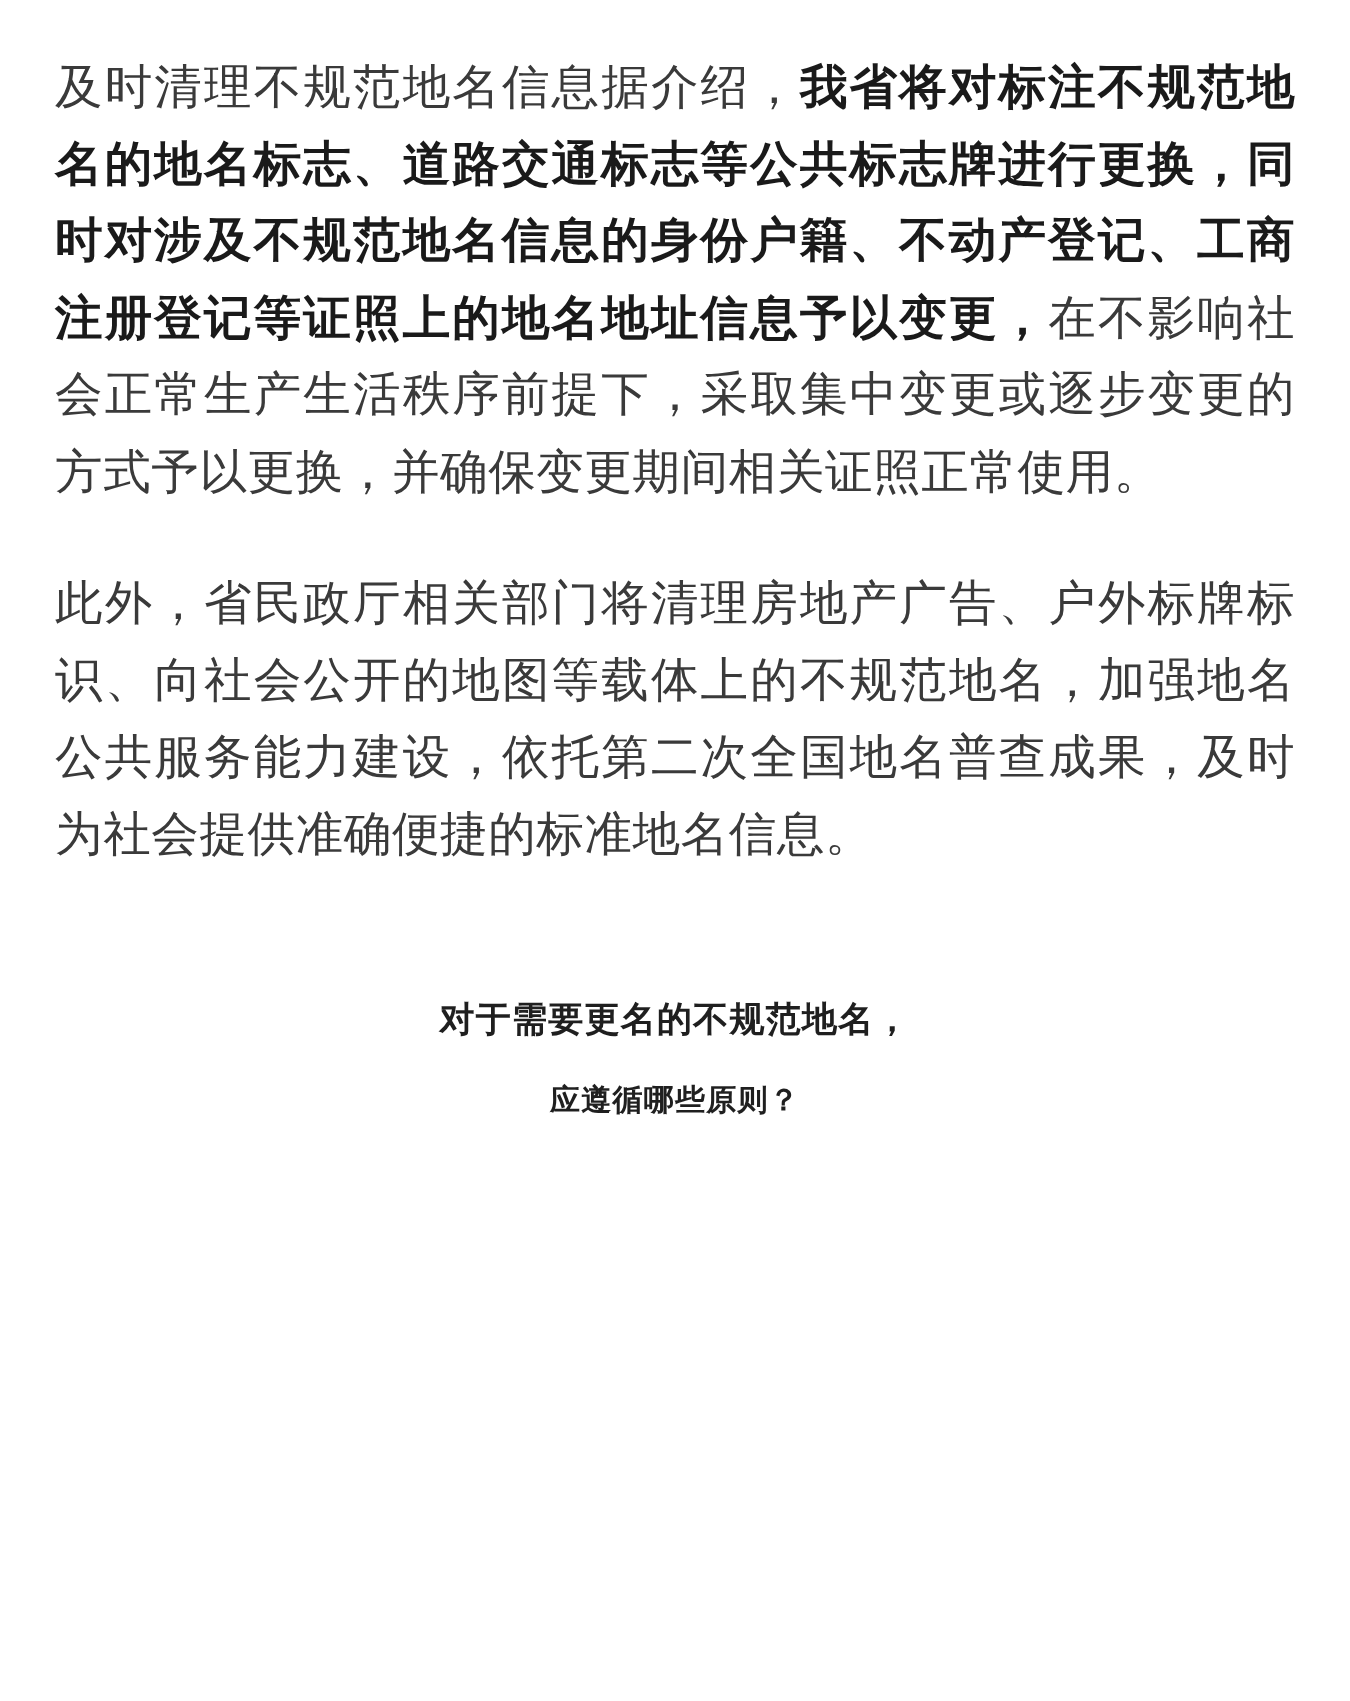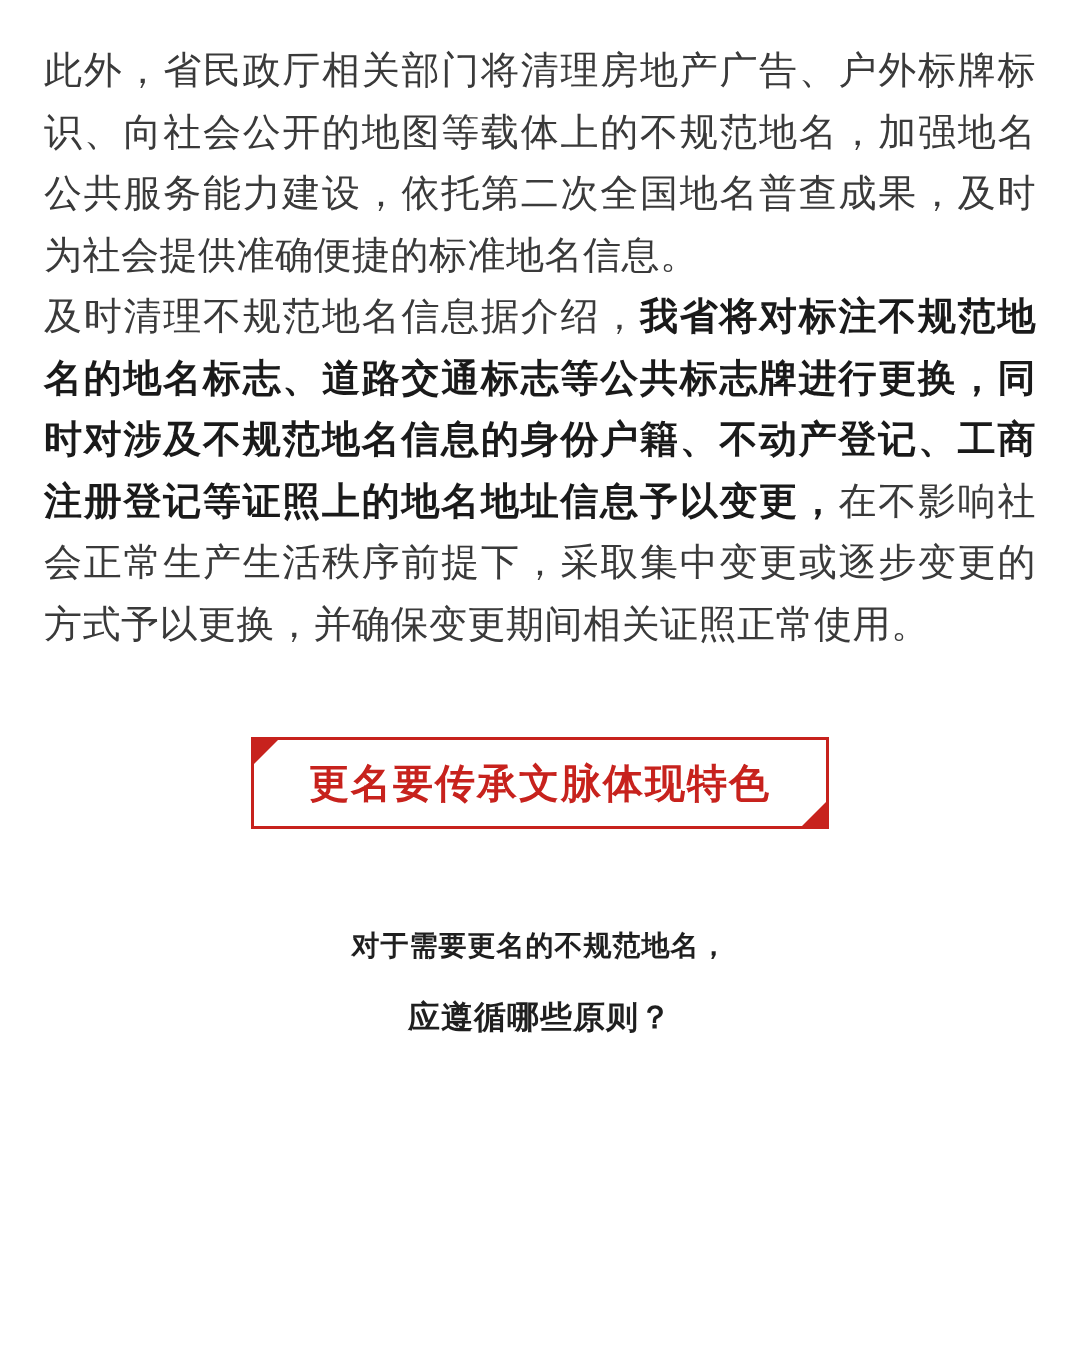--- a/index.html
+++ b/index.html
@@ -84,43 +84,36 @@
   }
   .q-line-1 {
     font-size: 28px;
     font-weight: bold;
     color: #1f1f1f;
     letter-spacing: 1px;
     line-height: 1.5;
   }
   .q-line-2 {
     margin-top: 26px;
-    font-size: 32px;
+    font-size: 24px;
     font-weight: bold;
     color: #1f1f1f;
     letter-spacing: 1px;
     line-height: 1.5;
     font-family: Liberation Serif, serif;
   }
 </style>
 </head>
 <body>
 
 <div class="page">
 
+  <p class="para para-1"><span>及时清理不规范地名信息据介绍，</span><span class="bold">我省将对标注不规范地名的地名标志、道路交通标志等公共标志牌进行更换，同时对涉及不规范地名信息的身份户籍、不动产登记、工商注册登记等证照上的地名地址信息予以变更，</span><span>在不影响社会正常生产生活秩序前提下，采取集中变更或逐步变更的方式予以更换，并确保变更期间相关证照正常使用。</span></p>
+
   <p class="para para-2"><span>此外，省民政厅相关部门将清理房地产广告、户外标牌标识、向社会公开的地图等载体上的不规范地名，加强地名公共服务能力建设，依托第二次全国地名普查成果，及时为社会提供准确便捷的标准地名信息。</span></p>
 
-  <p class="para para-1"><span>及时清理不规范地名信息据介绍，</span><span class="bold">我省将对标注不规范地名的地名标志、道路交通标志等公共标志牌进行更换，同时对涉及不规范地名信息的身份户籍、不动产登记、工商注册登记等证照上的地名地址信息予以变更，</span><span>在不影响社会正常生产生活秩序前提下，采取集中变更或逐步变更的方式予以更换，并确保变更期间相关证照正常使用。</span></p>
-
-  <div class="banner-wrap">
-    <div class="banner">
-      <span class="corner-tl"></span>
-      <span class="corner-br"></span>
-      <span class="banner-text">更名要传承文脉体现特色</span>
-    </div>
-  </div>
 
   <div class="question-block">
     <div class="q-line-1">对于需要更名的不规范地名，</div>
     <div class="q-line-2">应遵循哪些原则？</div>
   </div>
 
 </div>
 
 </body></html>

